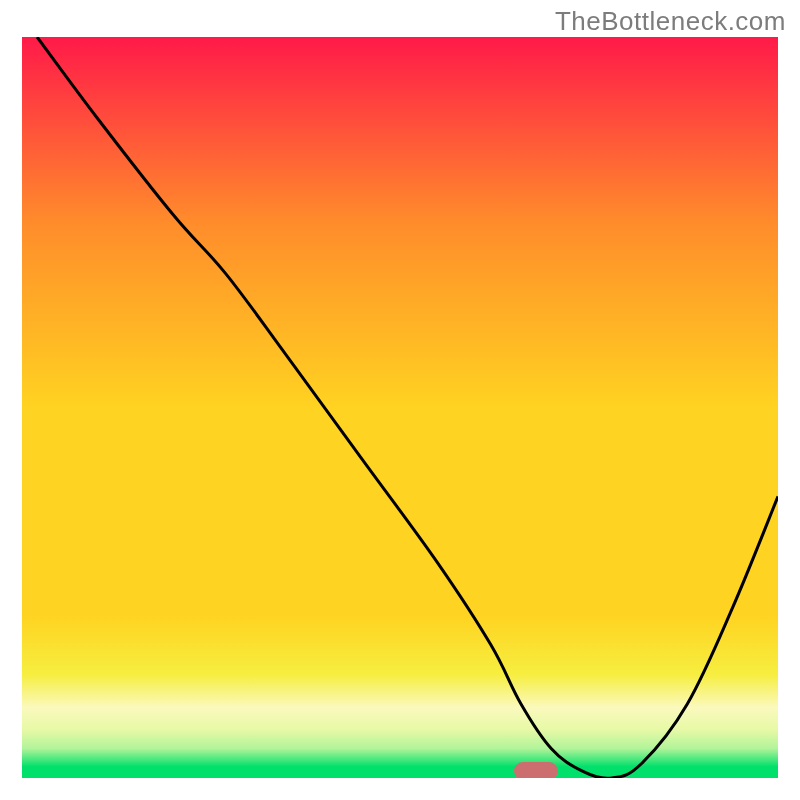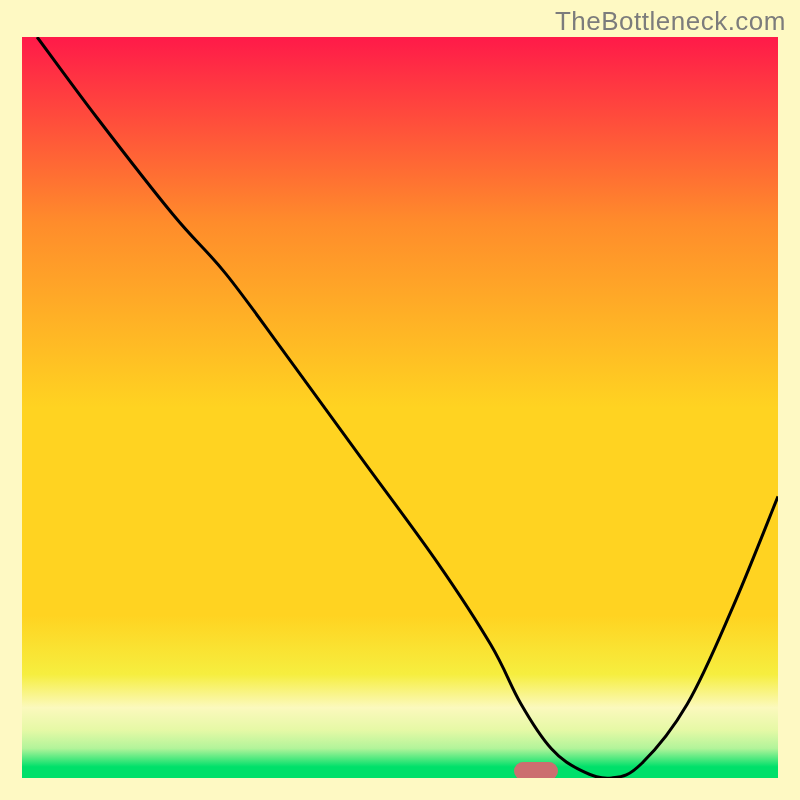--- a/index.html
+++ b/index.html
@@ -7,21 +7,21 @@
     padding: 0;
     width: 800px;
     height: 800px;
     background: #000000;
     overflow: hidden;
   }
   .frame {
     position: relative;
     width: 800px;
     height: 800px;
-    background: #fef9c3;
+    background: #ffffff;
   }
   .watermark {
     position: absolute;
     top: 6px;
     right: 14px;
     color: #7c7c7c;
     font-family: Arial, Helvetica, sans-serif;
     font-size: 26px;
     font-weight: 500;
     letter-spacing: 0.5px;

